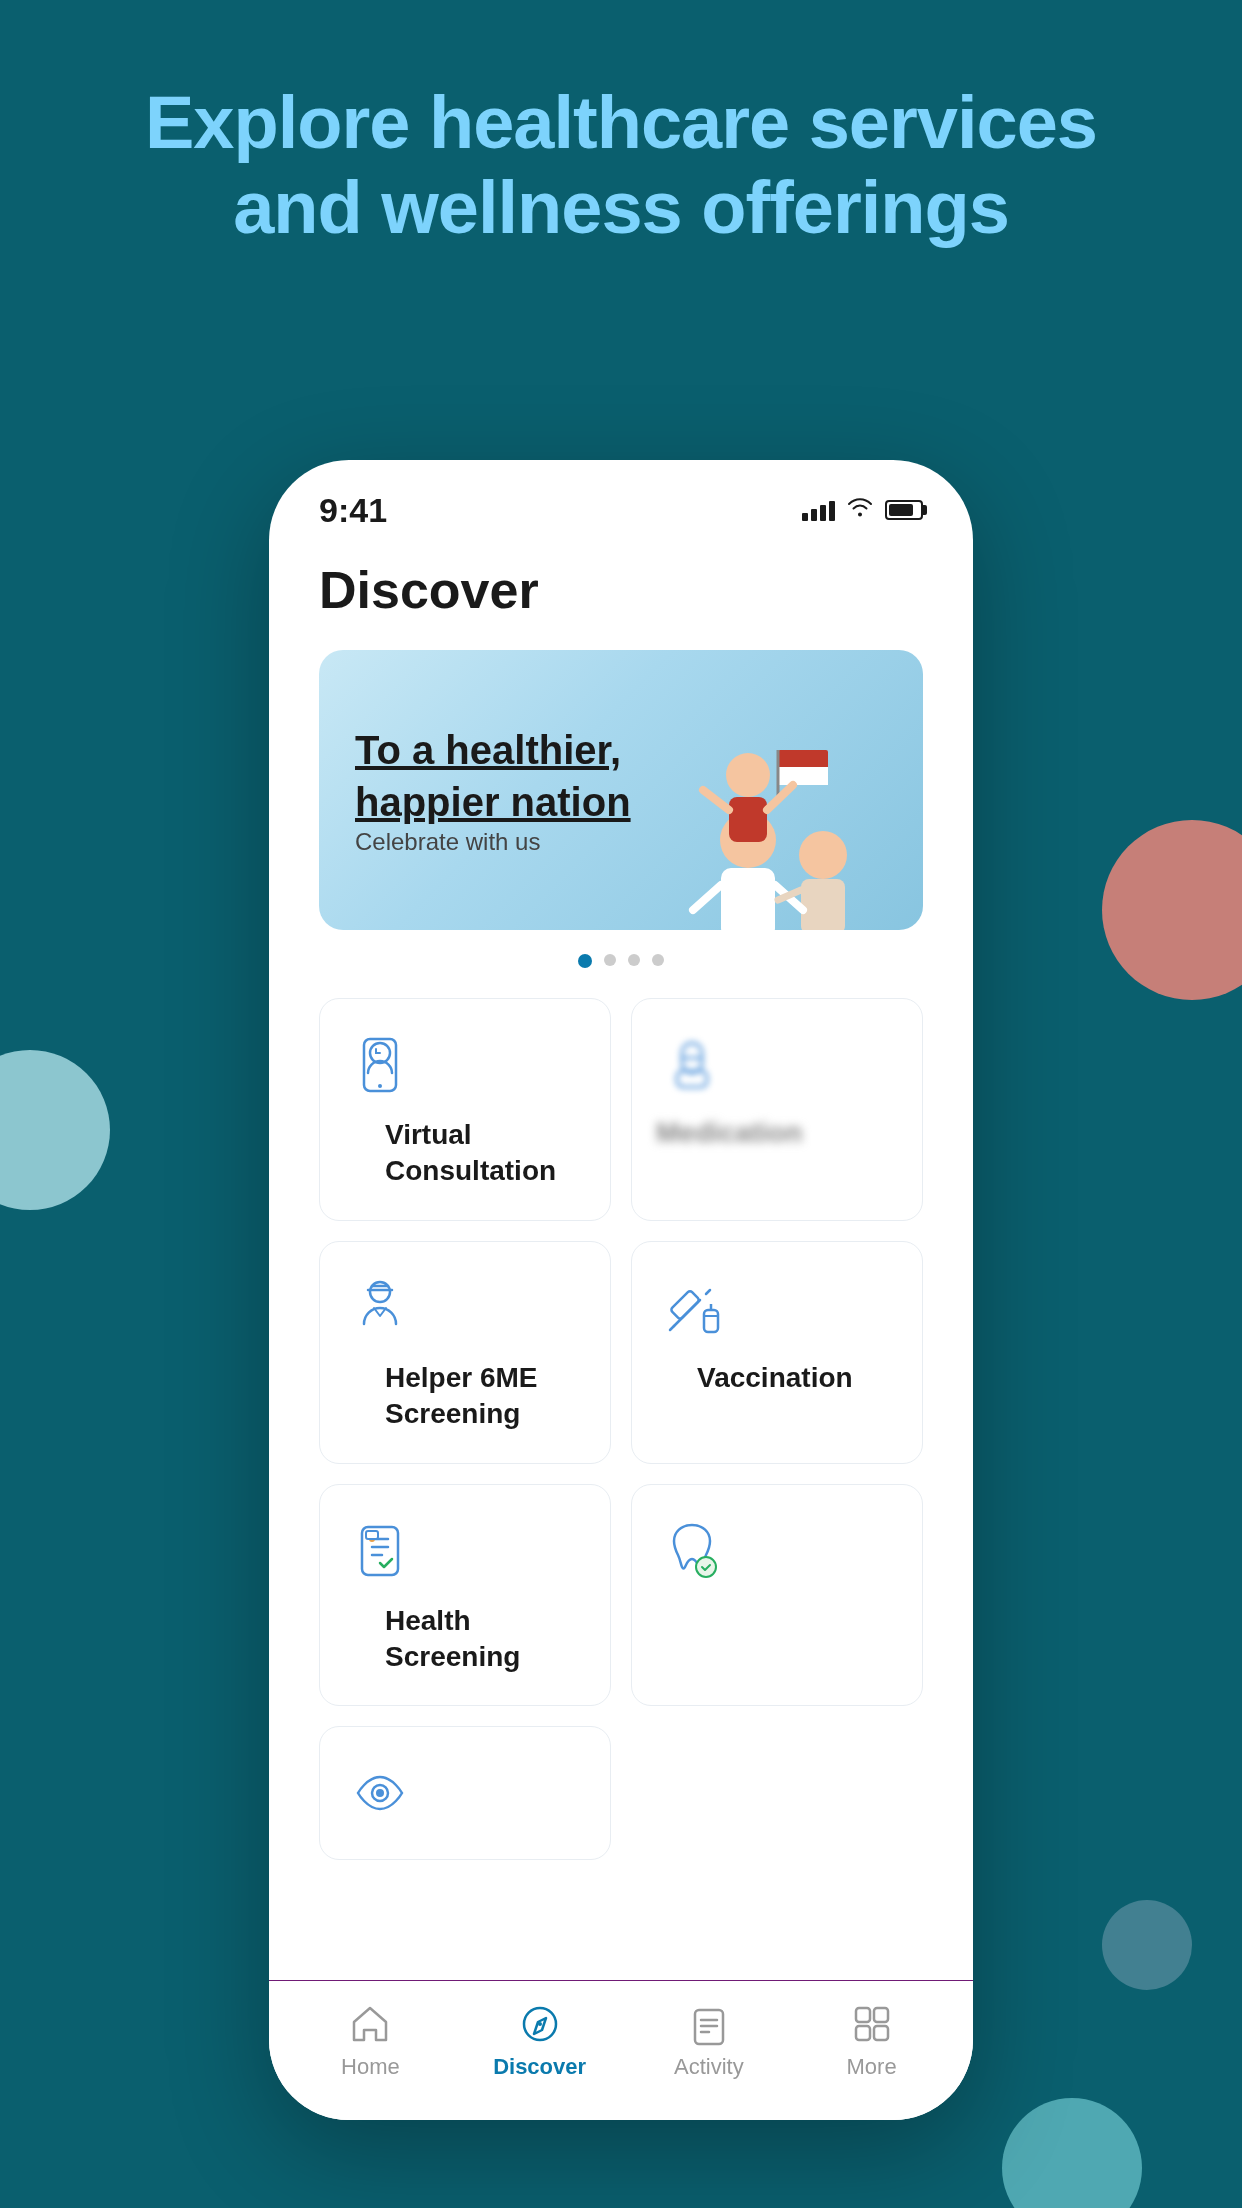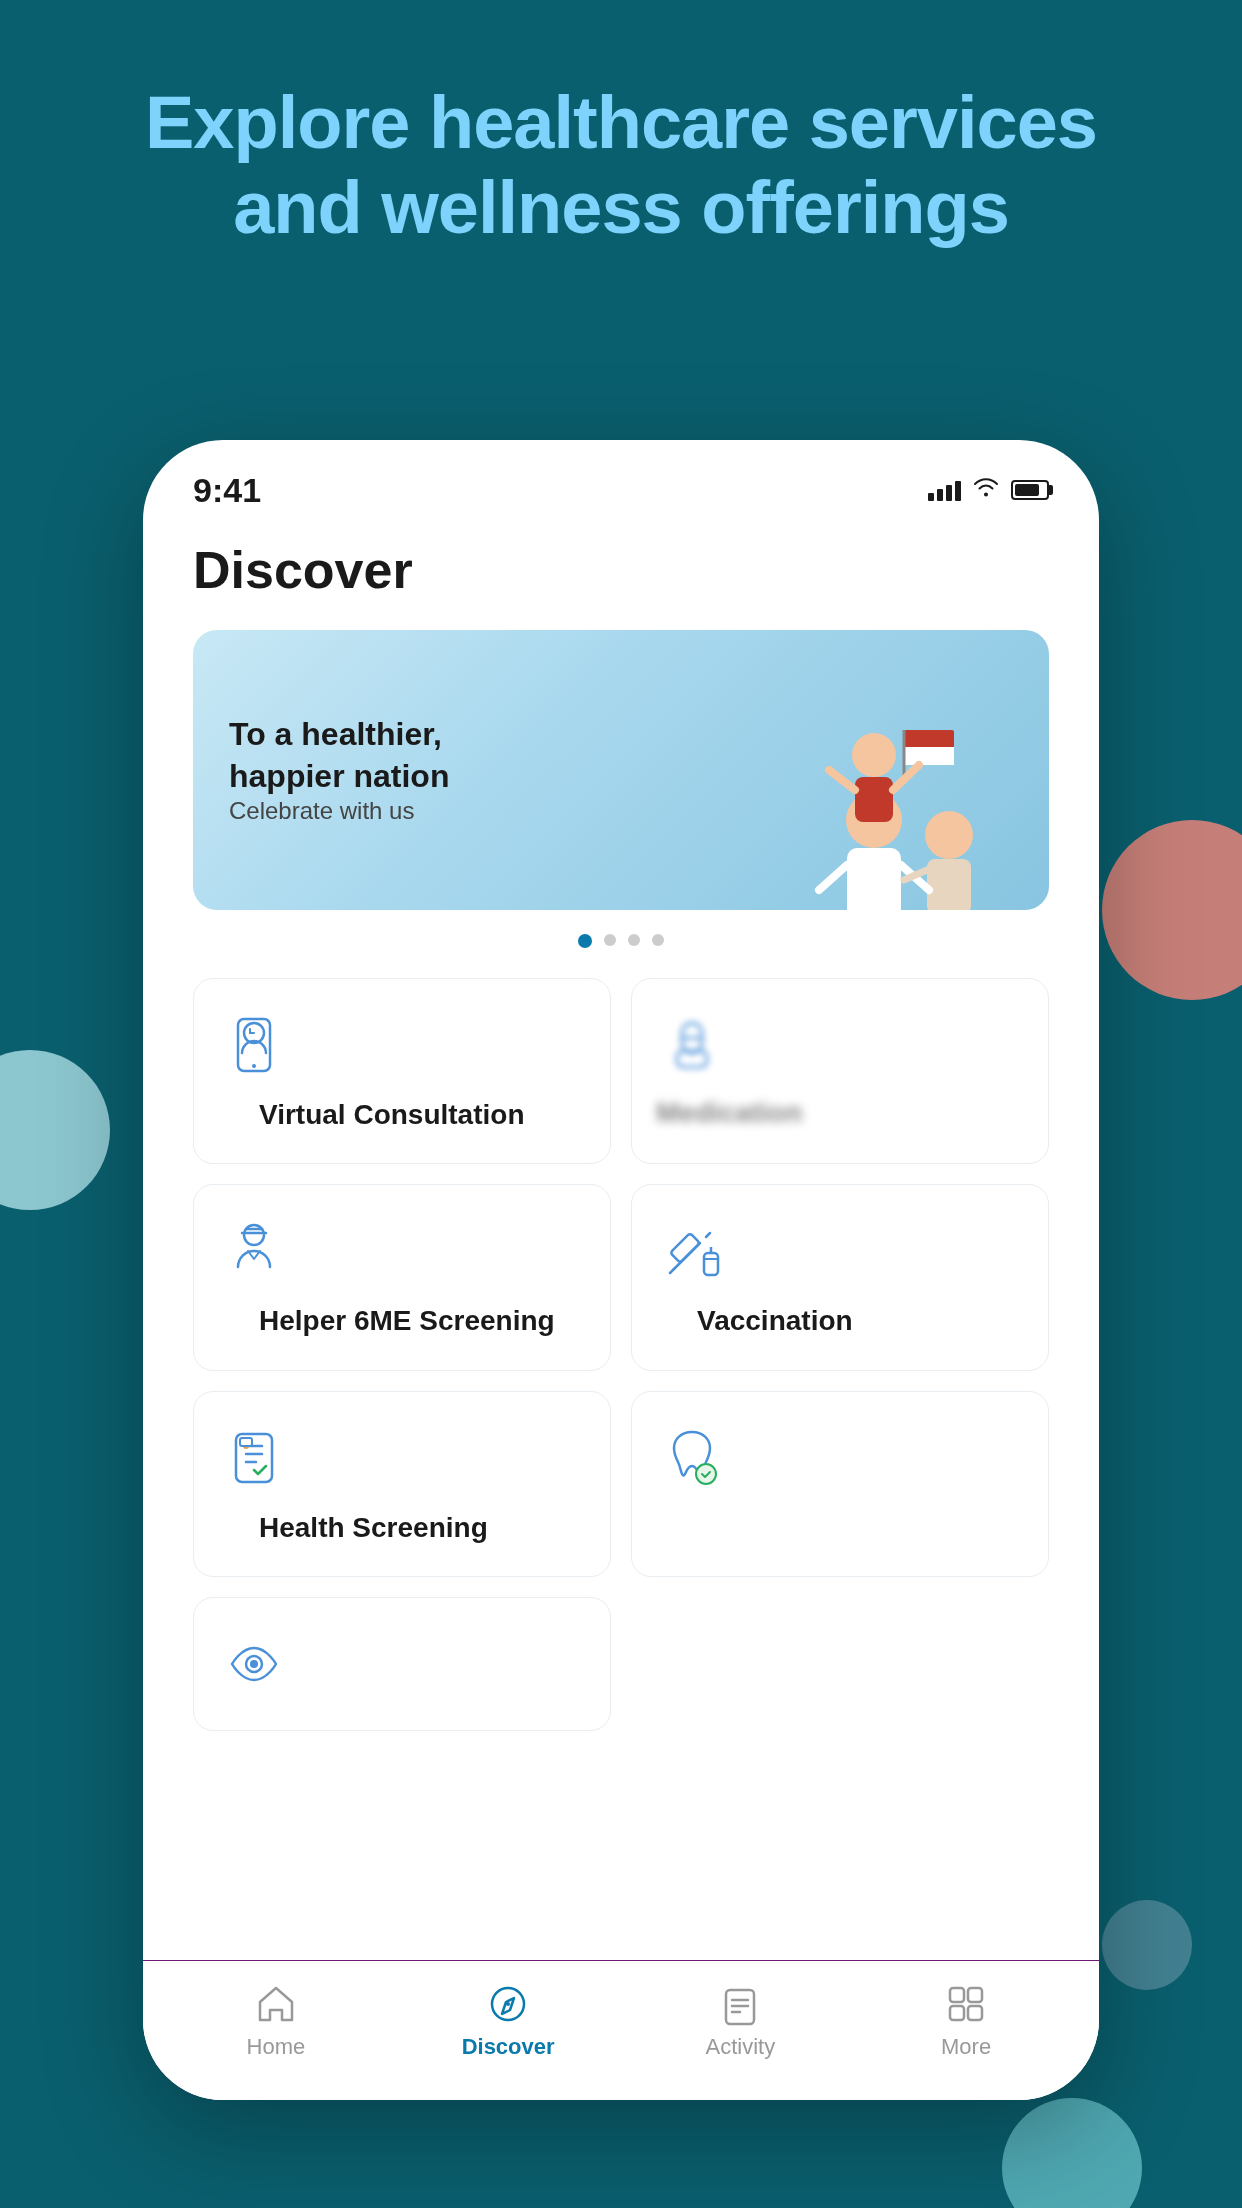--- a/index.html
+++ b/index.html
@@ -68,24 +68,24 @@
       color: #7dd3fc;
       font-size: 74px;
       font-weight: 800;
       line-height: 1.15;
       letter-spacing: -1px;
     }
 
     
     .phone-frame {
       position: absolute;
-      top: 440px;
+      top: 460px;
       left: 50%;
       transform: translateX(-50%);
-      width: 956px;
+      width: 704px;
       height: 1660px;
       background: white;
       border-radius: 80px;
       overflow: hidden;
       box-shadow: 0 30px 100px rgba(0,0,0,0.3);
     }
 
     
     .status-bar {
       display: flex;
@@ -176,25 +176,26 @@
       margin-bottom: 24px;
     }
     .banner-text {
       position: absolute;
       left: 36px;
       top: 50%;
       transform: translateY(-50%);
       z-index: 2;
     }
     .banner-title {
-      font-size: 32px;
+      font-size: 40px;
       font-weight: 800;
       color: #1a1a1a;
       line-height: 1.3;
       margin-bottom: 0;
+      text-decoration: underline;
     }
     .banner-subtitle {
       font-size: 24px;
       color: #444;
     }
     .banner-image {
       position: absolute;
       right: 0;
       bottom: 0;
       width: 340px;

